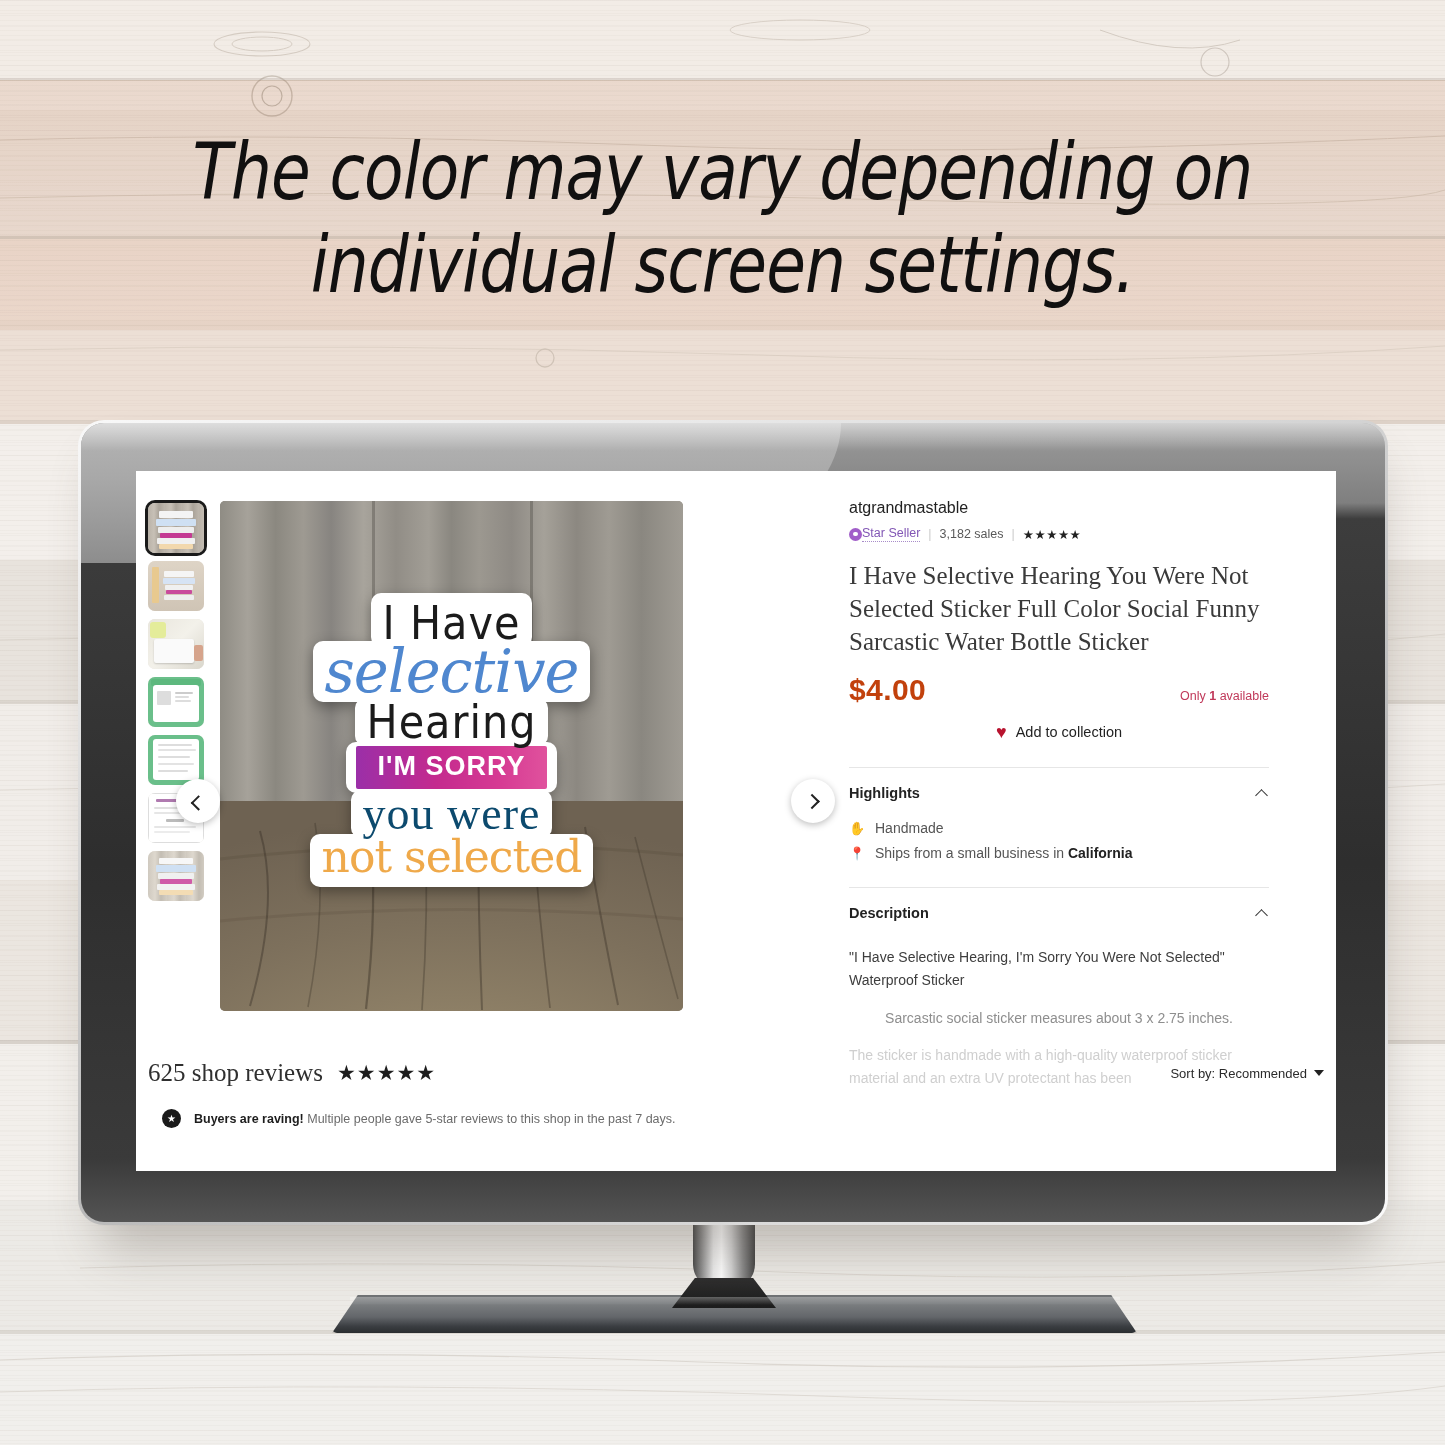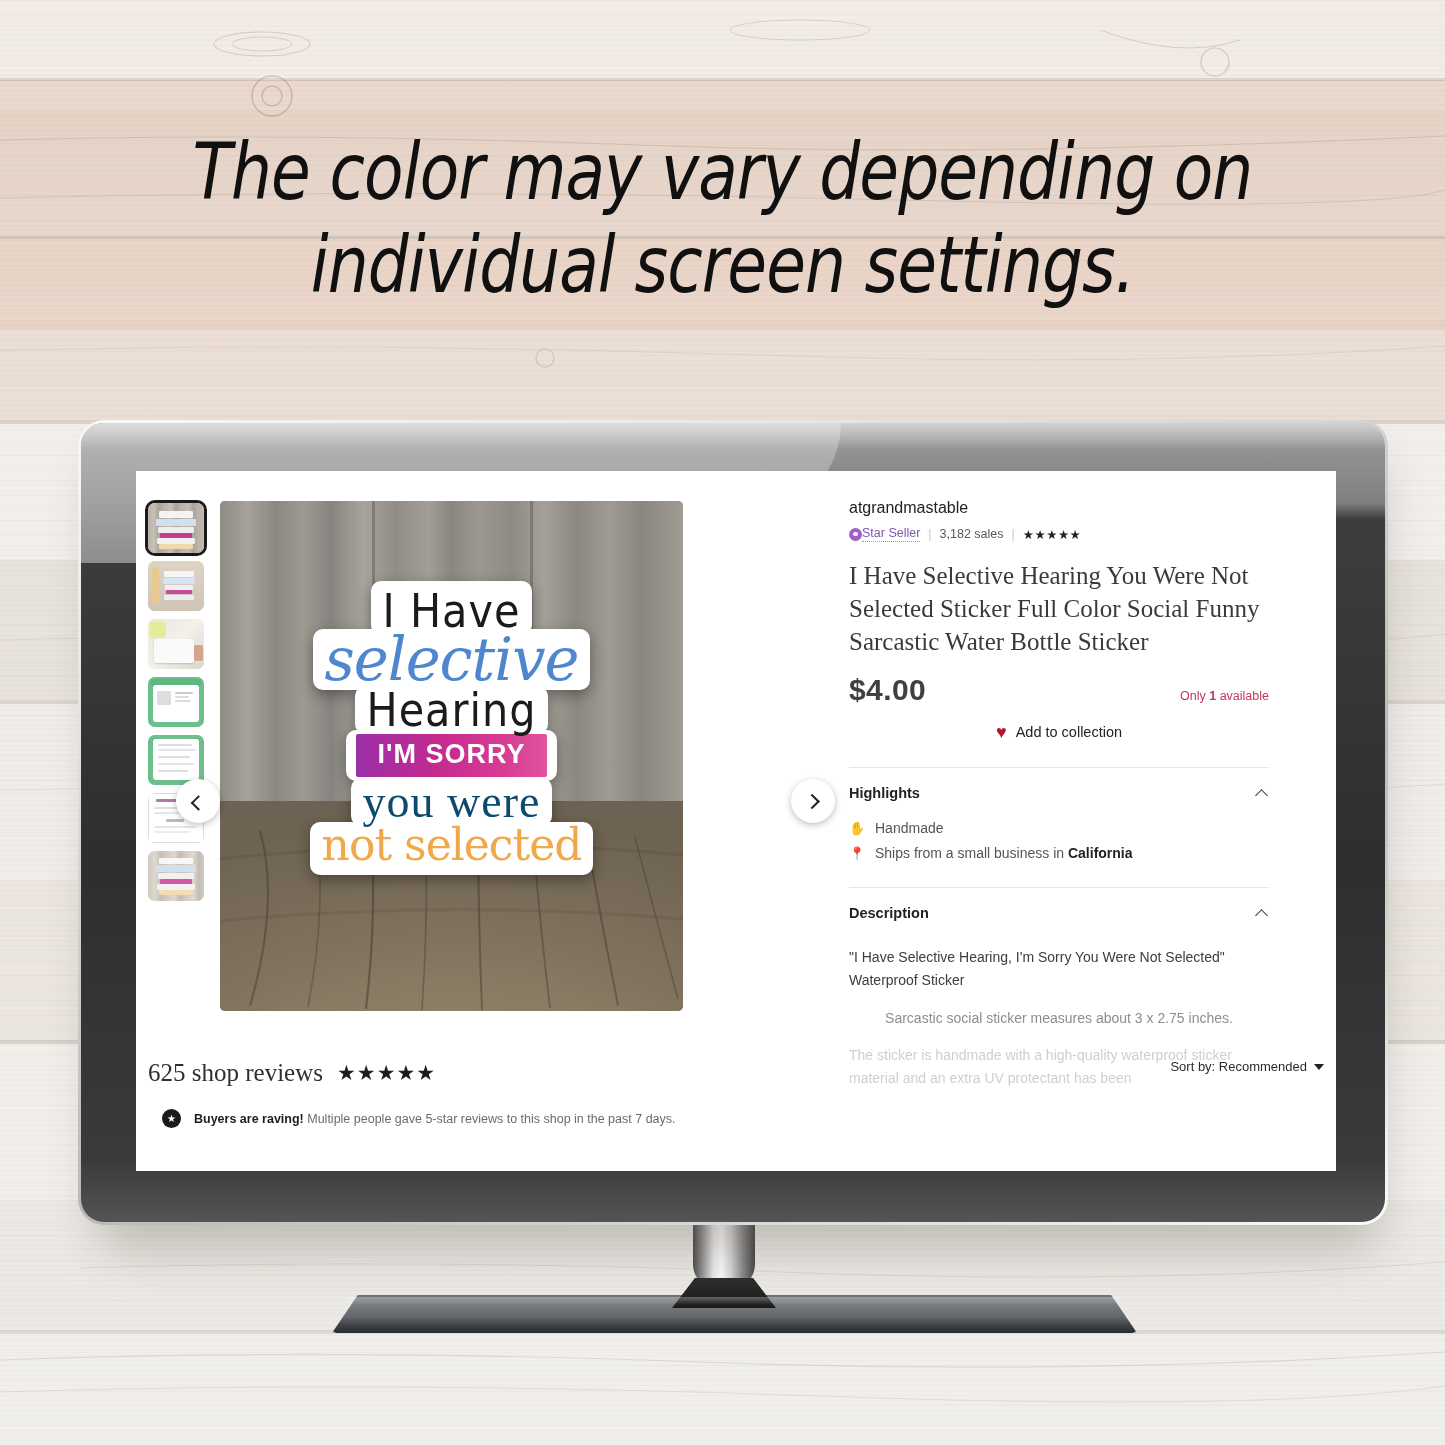--- a/index.html
+++ b/index.html
@@ -186,21 +186,21 @@
         #8a8780 50%, #9c9890 56%, #8e8a84 63%, #a5a199 70%,
         #8c8881 77%, #9f9b93 84%, #8a8780 91%, #a09c94 100%);
   }
   .plank-seam{ position:absolute; top:0; width:3px; height:330px; background:rgba(70,66,60,.35); }
   .stump-bg{
     position:absolute; left:0; top:300px; width:463px; height:210px;
     background:
       radial-gradient(ellipse 520px 300px at 50% 150%, #9b8b6f 0%, #8d7f66 35%, #7d705c 65%, #6e6252 100%);
   }
   .sticker{
-    position:absolute; left:50%; top:80px; transform:translateX(-50%);
+    position:absolute; left:50%; top:92px; transform:translateX(-50%);
     width:312px;
     text-align:center;
     filter:drop-shadow(0 5px 7px rgba(0,0,0,.35));
   }
   .s-line{
     display:block;
     background:#fff;
     border-radius:10px;
     margin:0 auto;
     padding:1px 12px;
@@ -253,21 +253,21 @@
   .ss-text{ color:#8257b5; border-bottom:1px dotted #a88cc9; padding-bottom:1px; }
   .divider{ color:#ccc; }
   .stars-sm{ letter-spacing:.5px; font-size:12.5px; color:#222; }
 
   .ptitle{
     font-family:"Liberation Serif","DejaVu Serif",serif;
     font-size:25px; line-height:1.31; color:#3a3a3a;
     font-weight:400; margin-top:18px;
   }
   .pricerow{ display:flex; align-items:baseline; justify-content:space-between; margin-top:15px; }
-  .price{ font-size:30px; font-weight:700; color:#404040; letter-spacing:.4px; }
+  .price{ font-size:30px; font-weight:700; color:#c2410c; letter-spacing:.4px; }
   .avail{ font-size:12.5px; color:#c0395a; }
   .avail b{ font-weight:700; }
 
   .atc{
     margin-top:19px;
     width:100%; height:45px;
     background:#222222; color:#fff;
     border:none; border-radius:23px;
     font-size:15px; font-weight:700;
     cursor:pointer;
@@ -293,21 +293,21 @@
   .hl-row b{ color:#222; font-weight:700; }
 
   .desc-p{ font-size:14px; line-height:1.62; color:#3d3d3d; margin-top:15px; }
   .desc-fade1{ color:#8e8e8e;text-align:center; }
   .desc-fade2{ color:#cfcfcf; }
 
   
   .reviews{
     position:absolute; left:12px; top:588px; width:1176px;
   }
-  .rev-top{ display:flex; align-items:flex-start; justify-content:space-between; }
+  .rev-top{ display:flex; align-items:center; justify-content:space-between; }
   .rev-left{ display:flex; align-items:center; gap:14px; }
   .rev-count{ font-family:"Liberation Serif","DejaVu Serif",serif; font-size:25px; color:#2f2f2f;}
   .stars-md{ font-size:21px; color:#1d1d1d; letter-spacing:1px;}
   .sortby{ font-size:13px; color:#2b2b2b; display:flex; align-items:center; gap:7px; cursor:pointer;}
   .tri{ width:0;height:0;border-left:5px solid transparent;border-right:5px solid transparent;border-top:6px solid #222;}
   .raving{ display:flex; align-items:center; gap:13px; margin-top:22px; font-size:12.5px; color:#6b6b6b; padding-left:14px;}
   .raving b{ color:#1d1d1d; font-weight:700;}
   .rav-ico{
     width:19px;height:19px;border-radius:50%;background:#1a1a1a;
     display:flex;align-items:center;justify-content:center;color:#fff;font-size:10px;flex:none;

